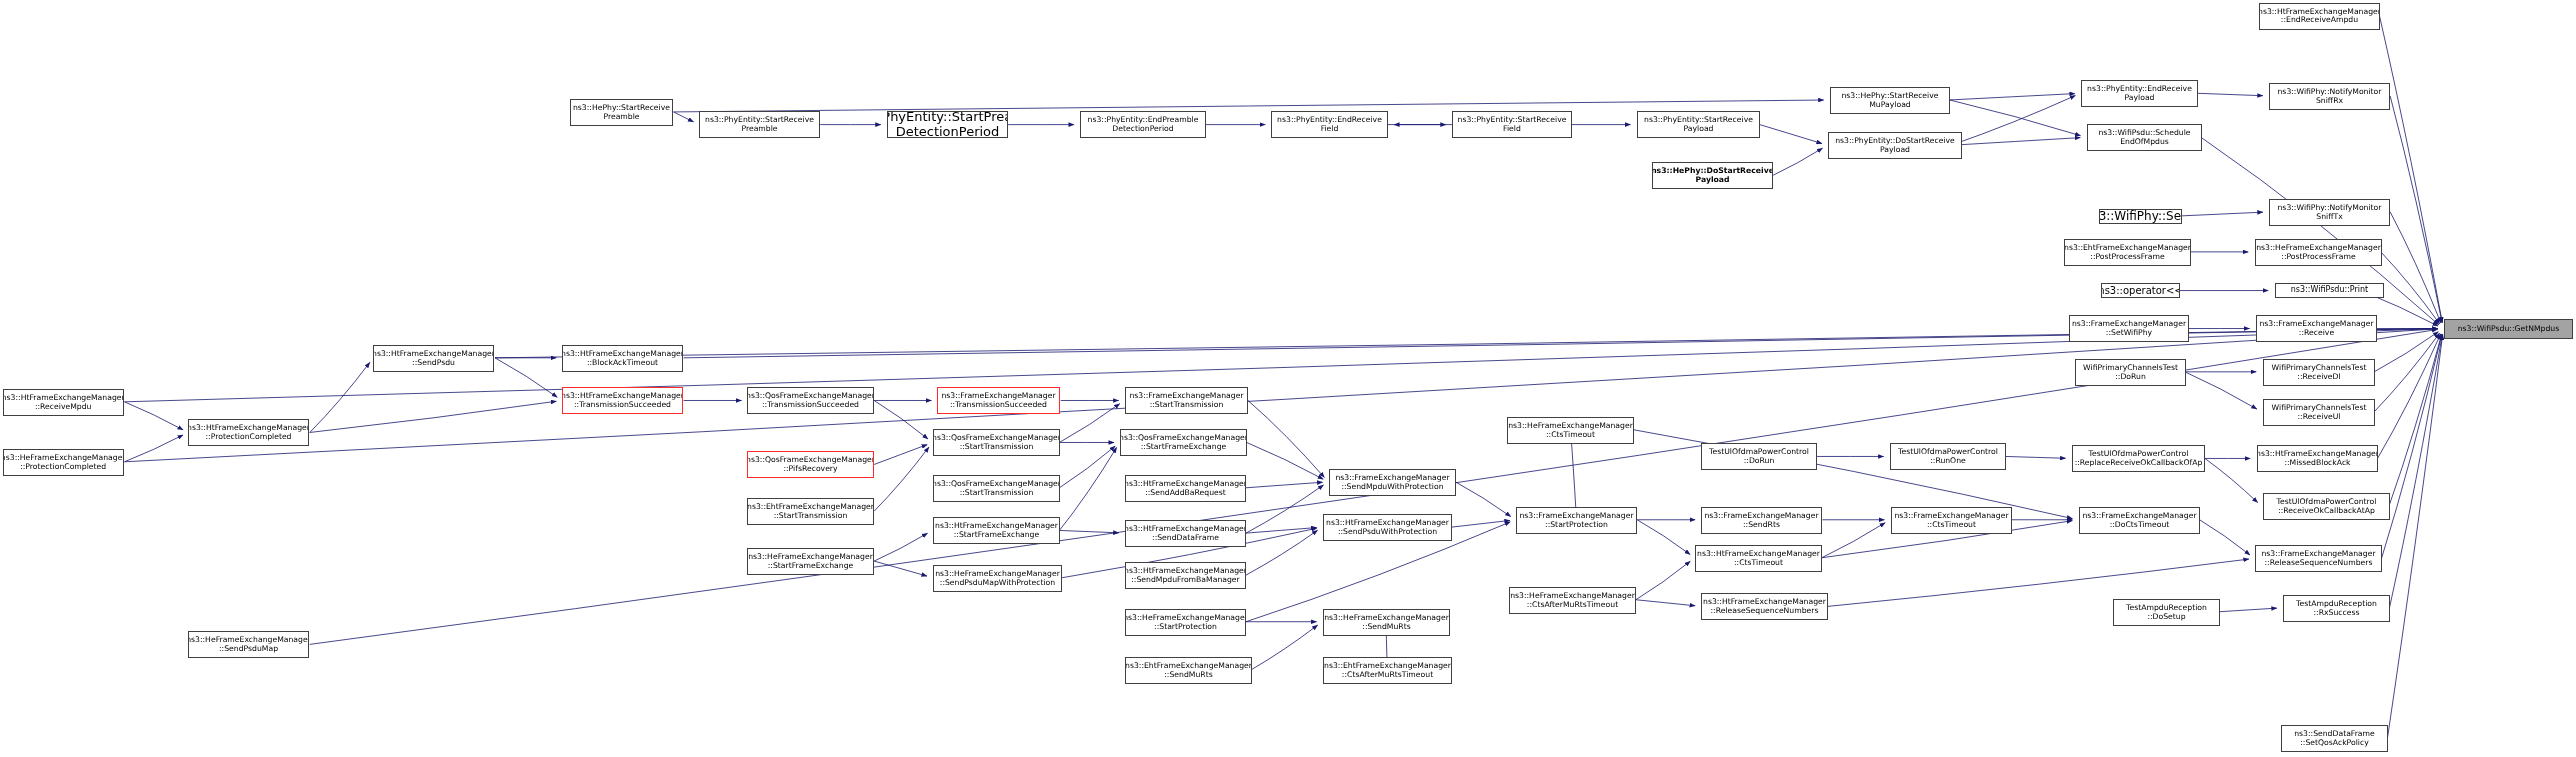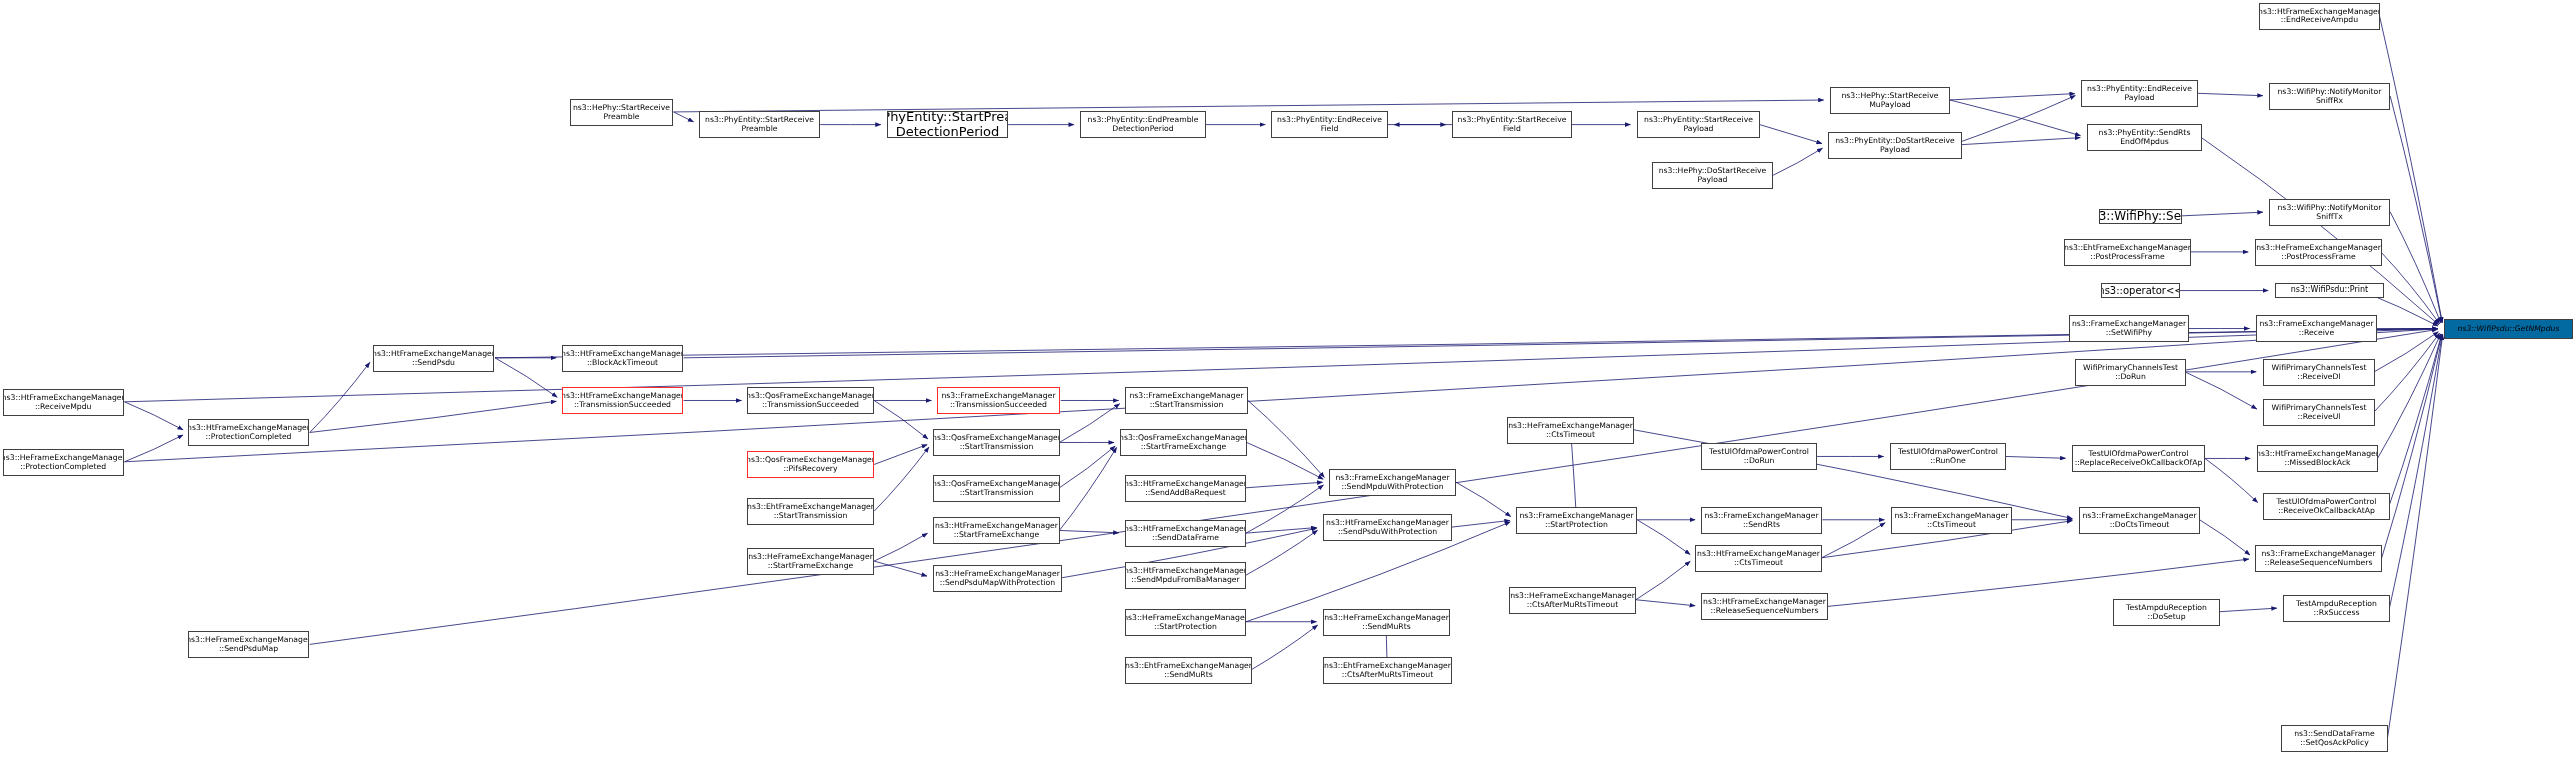--- a/index.html
+++ b/index.html
@@ -23,21 +23,21 @@
     background:#ffffff;
     border:0.7px solid #404040;
     color:#000000;
     line-height:1.12;
     padding:0.7px 1.3px;
     white-space:pre-line;
     overflow:hidden;
   }
   .node.thick{border-width:1.3px;}
   .node.red{border:1.3px solid #ff2a2a;}
-  .node.target{background:#0369a1;border:0.7px solid #404040;font-style:italic;}
+  .node.target{background:#a3a3a3;border:0.7px solid #404040;}
 </style>
 </head>
 <body>
 
 <div id="canvas">
   <svg id="edges" xmlns="http://www.w3.org/2000/svg" viewBox="0 0 3864 1136" width="2576" height="757">
     <defs>
       <marker id="ah" markerWidth="9" markerHeight="7" refX="8.4" refY="3.5" orient="auto" markerUnits="userSpaceOnUse">
         <polygon points="0,0 9,3.5 0,7" fill="#191970"></polygon>
       </marker>
@@ -152,29 +152,29 @@
       <div class="node" style="left: 887px; top: 111px; width: 121px; height: 27px; font-size: 13px;">ns3::PhyEntity::StartPreamble
 DetectionPeriod</div>
       <div class="node" style="left: 1080px; top: 111px; width: 126px; height: 27px; font-size: 7.7px;">ns3::PhyEntity::EndPreamble
 DetectionPeriod</div>
       <div class="node thick" style="left: 1271px; top: 111px; width: 117px; height: 27px; font-size: 7.7px;">ns3::PhyEntity::EndReceive
 Field</div>
       <div class="node thick" style="left: 1452px; top: 111px; width: 120px; height: 27px; font-size: 7.7px;">ns3::PhyEntity::StartReceive
 Field</div>
       <div class="node" style="left: 1637px; top: 111px; width: 123px; height: 27px; font-size: 7.7px;">ns3::PhyEntity::StartReceive
 Payload</div>
-      <div class="node" style="left: 1652px; top: 162px; width: 121px; height: 27px; font-size: 7.7px;">ns3::HePhy::DoStartReceive
+      <div class="node" style="left: 1652px; top: 162px; width: 121px; height: 27px; font-size: 7.7px; font-weight: bold;">ns3::HePhy::DoStartReceive
 Payload</div>
       <div class="node thick" style="left: 1830px; top: 87px; width: 120px; height: 27px; font-size: 7.7px;">ns3::HePhy::StartReceive
 MuPayload</div>
       <div class="node" style="left: 1828px; top: 132px; width: 134px; height: 27px; font-size: 7.7px;">ns3::PhyEntity::DoStartReceive
 Payload</div>
       <div class="node thick" style="left: 2081px; top: 80px; width: 117px; height: 27px; font-size: 7.7px;">ns3::PhyEntity::EndReceive
 Payload</div>
-      <div class="node" style="left: 2087px; top: 124px; width: 115px; height: 27px; font-size: 7.7px;">ns3::PhyEntity::SendRts
+      <div class="node" style="left: 2087px; top: 124px; width: 115px; height: 27px; font-size: 7.7px;">ns3::WifiPsdu::Schedule
 EndOfMpdus</div>
       <div class="node thick" style="left: 2259px; top: 2.7px; width: 121px; height: 27px; font-size: 7.7px;">ns3::HtFrameExchangeManager
 ::EndReceiveAmpdu</div>
       <div class="node thick" style="left: 2269px; top: 83px; width: 121px; height: 27px; font-size: 7.7px;">ns3::WifiPhy::NotifyMonitor
 SniffRx</div>
       <div class="node thick" style="left: 2099px; top: 209px; width: 83px; height: 14.7px; font-size: 12px;">ns3::WifiPhy::Send</div>
       <div class="node thick" style="left: 2269px; top: 199px; width: 121px; height: 27px; font-size: 7.7px;">ns3::WifiPhy::NotifyMonitor
 SniffTx</div>
       <div class="node" style="left: 2064px; top: 239px; width: 127px; height: 27px; font-size: 7.7px;">ns3::EhtFrameExchangeManager
 ::PostProcessFrame</div>

